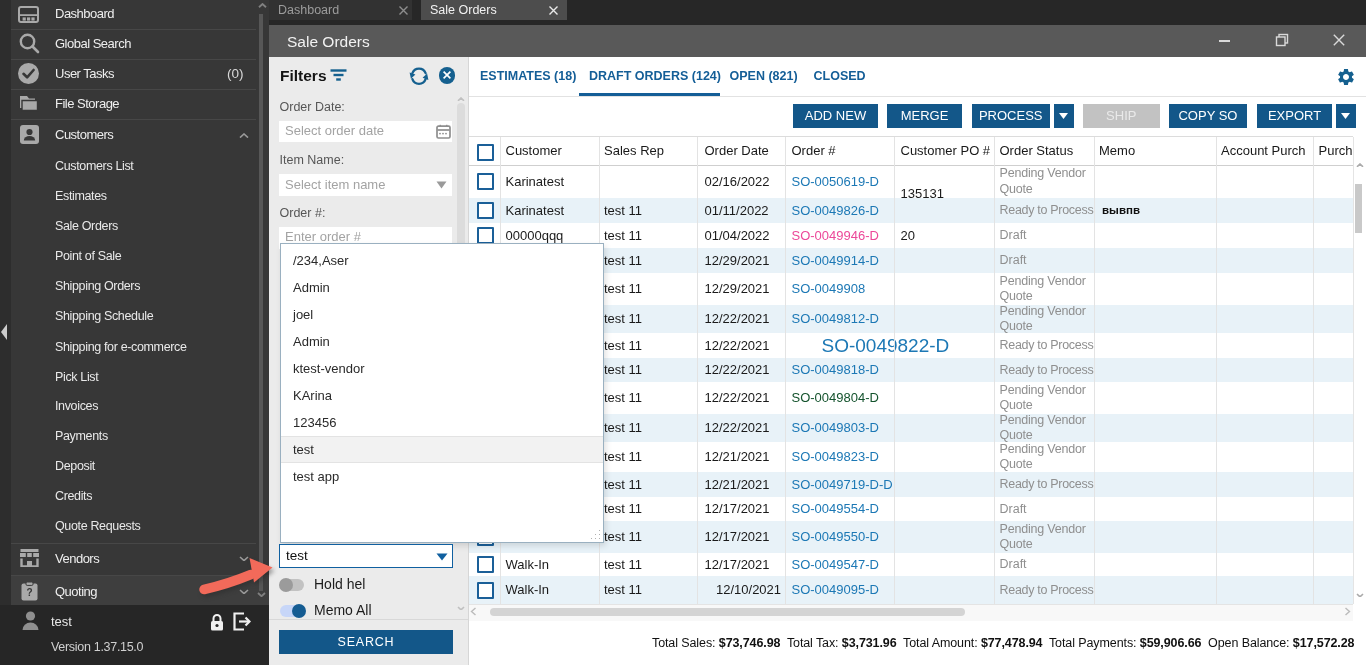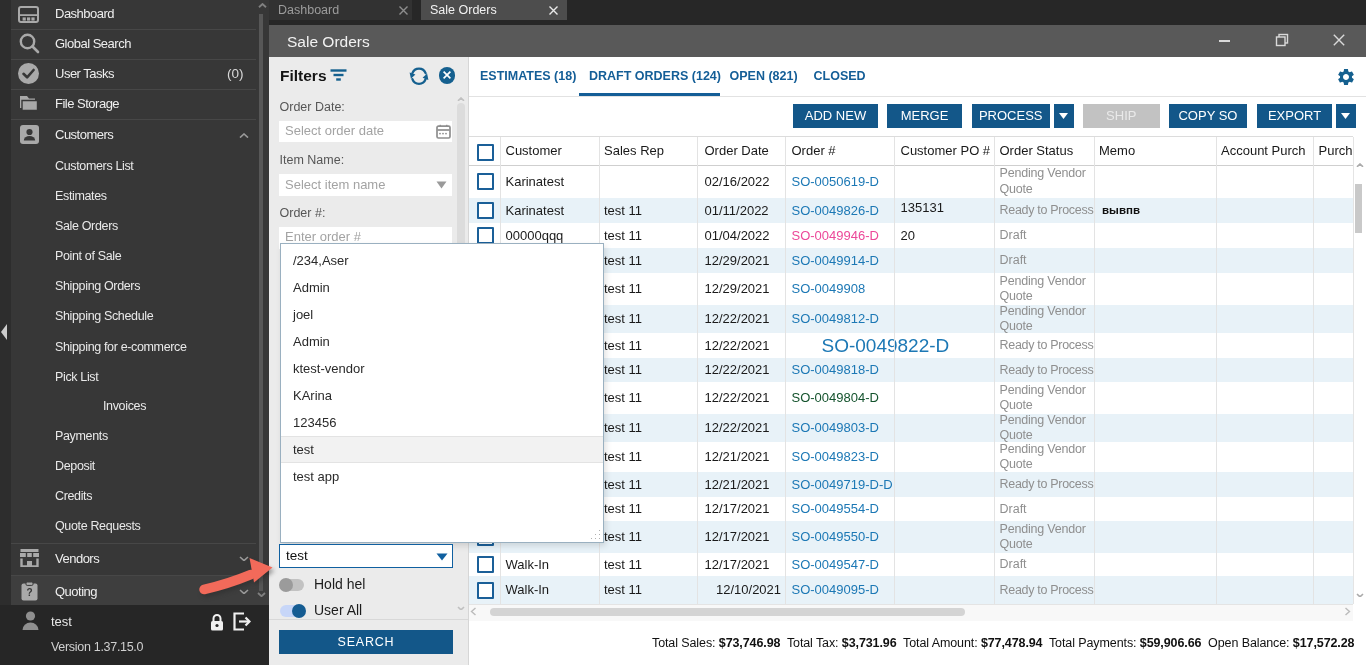--- a/index.html
+++ b/index.html
@@ -25,21 +25,21 @@
 <div class="txt" style="left:55px;top:125.0px;height:20px;line-height:20px;font-size:13px;color:#eeeeee;font-weight:normal;letter-spacing:-0.5px;">Customers</div>
 <div class="txt" style="left:227px;top:63.5px;height:20px;line-height:20px;font-size:13.5px;color:#d8d8d8;font-weight:normal;">(0)</div>
 <div class="txt" style="left:55px;top:156.5px;height:19px;line-height:19px;font-size:12.5px;color:#e9e9e9;font-weight:normal;letter-spacing:-0.35px;">Customers List</div>
 <div class="txt" style="left:55px;top:186.5px;height:19px;line-height:19px;font-size:12.5px;color:#e9e9e9;font-weight:normal;letter-spacing:-0.35px;">Estimates</div>
 <div class="txt" style="left:55px;top:216.5px;height:19px;line-height:19px;font-size:12.5px;color:#e9e9e9;font-weight:normal;letter-spacing:-0.35px;">Sale Orders</div>
 <div class="txt" style="left:55px;top:246.5px;height:19px;line-height:19px;font-size:12.5px;color:#e9e9e9;font-weight:normal;letter-spacing:-0.35px;">Point of Sale</div>
 <div class="txt" style="left:55px;top:276.5px;height:19px;line-height:19px;font-size:12.5px;color:#e9e9e9;font-weight:normal;letter-spacing:-0.35px;">Shipping Orders</div>
 <div class="txt" style="left:55px;top:307.0px;height:19px;line-height:19px;font-size:12.5px;color:#e9e9e9;font-weight:normal;letter-spacing:-0.35px;">Shipping Schedule</div>
 <div class="txt" style="left:55px;top:337.5px;height:19px;line-height:19px;font-size:12.5px;color:#e9e9e9;font-weight:normal;letter-spacing:-0.35px;">Shipping for e-commerce</div>
 <div class="txt" style="left:55px;top:367.5px;height:19px;line-height:19px;font-size:12.5px;color:#e9e9e9;font-weight:normal;letter-spacing:-0.35px;">Pick List</div>
-<div class="txt" style="left:55px;top:397.0px;height:19px;line-height:19px;font-size:12.5px;color:#e9e9e9;font-weight:normal;letter-spacing:-0.35px;margin-left:48px;">Invoices</div>
+<div class="txt" style="left:55px;top:397.0px;height:19px;line-height:19px;font-size:12.5px;color:#e9e9e9;font-weight:normal;letter-spacing:-0.35px;">Invoices</div>
 <div class="txt" style="left:55px;top:427.0px;height:19px;line-height:19px;font-size:12.5px;color:#e9e9e9;font-weight:normal;letter-spacing:-0.35px;">Payments</div>
 <div class="txt" style="left:55px;top:457.0px;height:19px;line-height:19px;font-size:12.5px;color:#e9e9e9;font-weight:normal;letter-spacing:-0.35px;">Deposit</div>
 <div class="txt" style="left:55px;top:487.0px;height:19px;line-height:19px;font-size:12.5px;color:#e9e9e9;font-weight:normal;letter-spacing:-0.35px;">Credits</div>
 <div class="txt" style="left:55px;top:517.0px;height:19px;line-height:19px;font-size:12.5px;color:#e9e9e9;font-weight:normal;letter-spacing:-0.35px;">Quote Requests</div>
 <div class="txt" style="left:55px;top:548.5px;height:20px;line-height:20px;font-size:13px;color:#eeeeee;font-weight:normal;letter-spacing:-0.5px;">Vendors</div>
 <div class="txt" style="left:55px;top:581.5px;height:20px;line-height:20px;font-size:13px;color:#eeeeee;font-weight:normal;letter-spacing:-0.5px;">Quoting</div>
 <svg class="abs" style="left:18px;top:6px" width="21" height="17" viewBox="0 0 21 17">
 <rect x="1" y="1" width="19" height="15" rx="2" fill="none" stroke="#a9a9a9" stroke-width="2"></rect>
 <rect x="2" y="8.2" width="17" height="1.8" fill="#a9a9a9"></rect>
 <rect x="4.6" y="11.4" width="3.2" height="3.2" fill="#a9a9a9"></rect>
@@ -219,21 +219,21 @@
 <div class="txt" style="left:505.5px;top:171.5px;height:20px;line-height:20px;font-size:13px;color:#1a1a1a;font-weight:normal;">Karinatest</div>
 <div class="txt" style="left:704.5px;top:171.5px;height:20px;line-height:20px;font-size:13px;color:#1a1a1a;font-weight:normal;">02/16/2022</div>
 <div class="txt" style="left:791.5px;top:171.5px;height:20px;line-height:20px;font-size:13px;color:#1c78b5;font-weight:normal;">SO-0050619-D</div>
 <div class="abs" style="left:999.5px;top:166.0px;width:96px;height:31px;font-size:12.5px;line-height:15.5px;color:#8f8f8f;letter-spacing:-0.2px;">Pending Vendor<br>Quote</div>
 <div class="abs" style="left:469px;top:198px;width:884px;height:25px;background:#e8f2f8;"></div>
 <div class="abs" style="left:477px;top:202.0px;width:17px;height:17px;background:#fff;border:2.5px solid #1a5f98;border-radius:1px;"></div>
 <div class="txt" style="left:505.5px;top:200.5px;height:20px;line-height:20px;font-size:13px;color:#1a1a1a;font-weight:normal;">Karinatest</div>
 <div class="txt" style="left:604px;top:200.5px;height:20px;line-height:20px;font-size:13px;color:#1a1a1a;font-weight:normal;">test 11</div>
 <div class="txt" style="left:704.5px;top:200.5px;height:20px;line-height:20px;font-size:13px;color:#1a1a1a;font-weight:normal;">01/11/2022</div>
 <div class="txt" style="left:791.5px;top:200.5px;height:20px;line-height:20px;font-size:13px;color:#1c78b5;font-weight:normal;">SO-0049826-D</div>
-<div class="txt" style="left:900.5px;top:198px;height:20px;line-height:20px;font-size:13px;color:#1a1a1a;font-weight:normal;">135131</div>
+<div class="txt" style="left:900.5px;top:184px;height:20px;line-height:20px;font-size:13px;color:#1a1a1a;font-weight:normal;">135131</div>
 <div class="txt" style="left:999.5px;top:201.0px;height:19px;line-height:19px;font-size:12.5px;color:#8f8f8f;font-weight:normal;letter-spacing:-0.3px;">Ready to Process</div>
 <div class="txt" style="left:1102px;top:202.0px;height:17px;line-height:17px;font-size:11.5px;color:#111;font-weight:bold;">вывпв</div>
 <div class="abs" style="left:477px;top:227.0px;width:17px;height:17px;background:#fff;border:2.5px solid #1a5f98;border-radius:1px;"></div>
 <div class="txt" style="left:505.5px;top:225.5px;height:20px;line-height:20px;font-size:13px;color:#1a1a1a;font-weight:normal;">00000qqq</div>
 <div class="txt" style="left:604px;top:225.5px;height:20px;line-height:20px;font-size:13px;color:#1a1a1a;font-weight:normal;">test 11</div>
 <div class="txt" style="left:704.5px;top:225.5px;height:20px;line-height:20px;font-size:13px;color:#1a1a1a;font-weight:normal;">01/04/2022</div>
 <div class="txt" style="left:791.5px;top:225.5px;height:20px;line-height:20px;font-size:13px;color:#ec4899;font-weight:normal;">SO-0049946-D</div>
 <div class="txt" style="left:900.5px;top:225.5px;height:20px;line-height:20px;font-size:13px;color:#1a1a1a;font-weight:normal;">20</div>
 <div class="txt" style="left:999.5px;top:226.0px;height:19px;line-height:19px;font-size:12.5px;color:#8f8f8f;font-weight:normal;">Draft</div>
 <div class="abs" style="left:469px;top:248px;width:884px;height:25px;background:#e8f2f8;"></div>
@@ -356,18 +356,18 @@
 <div class="abs" style="left:279px;top:543.5px;width:174px;height:24px;background:#fff;border:1.5px solid #1060a0;"></div>
 <div class="txt" style="left:286px;top:545.5px;height:20px;line-height:20px;font-size:13.5px;color:#111;font-weight:normal;">test</div>
 <svg class="abs" style="left:436px;top:552.5px" width="12" height="8" viewBox="0 0 12 8">
     <polygon points="0.5,0.5 11.5,0.5 6,7.5" fill="#1060a0"></polygon>
   </svg>
 <div class="abs" style="left:280px;top:578.5px;width:24px;height:12px;background:#c2c2c2;border-radius:6px;"></div>
 <div class="abs" style="left:278.5px;top:577.5px;width:14px;height:14px;background:#9b9b9b;border-radius:50%;"></div>
 <div class="txt" style="left:314px;top:574.0px;height:21px;line-height:21px;font-size:14px;color:#1c1c1c;font-weight:normal;">Hold hel</div>
 <div class="abs" style="left:280px;top:604.5px;width:24px;height:12px;background:#c7d6f8;border-radius:6px;"></div>
 <div class="abs" style="left:291.5px;top:603.5px;width:14px;height:14px;background:#155c92;border-radius:50%;"></div>
-<div class="txt" style="left:314px;top:600.0px;height:21px;line-height:21px;font-size:14px;color:#1c1c1c;font-weight:normal;">User All</div>
+<div class="txt" style="left:314px;top:600.0px;height:21px;line-height:21px;font-size:14px;color:#1c1c1c;font-weight:normal;">Memo All</div>
 <div class="abs" style="left:269px;top:618.5px;width:199px;height:1px;background:#d8d8d8;"></div>
 <div class="abs" style="left:279px;top:630px;width:174px;height:24px;background:#135789;color:#fff;font-size:12.5px;display:flex;align-items:center;justify-content:center;letter-spacing:0.8px;">SEARCH</div>
 <svg class="abs" style="left:190px;top:545px;filter:drop-shadow(2px 3px 2px rgba(40,40,40,0.45));" width="100" height="55" viewBox="0 0 100 55">
 <path d="M14,44.5 Q38,39 61,29.5" fill="none" stroke="#f26a5a" stroke-width="9.5" stroke-linecap="round"></path>
 <polygon points="82.5,22.5 59.5,13 64,37.5" fill="#f26a5a"></polygon>
 </svg>
 </body></html>

